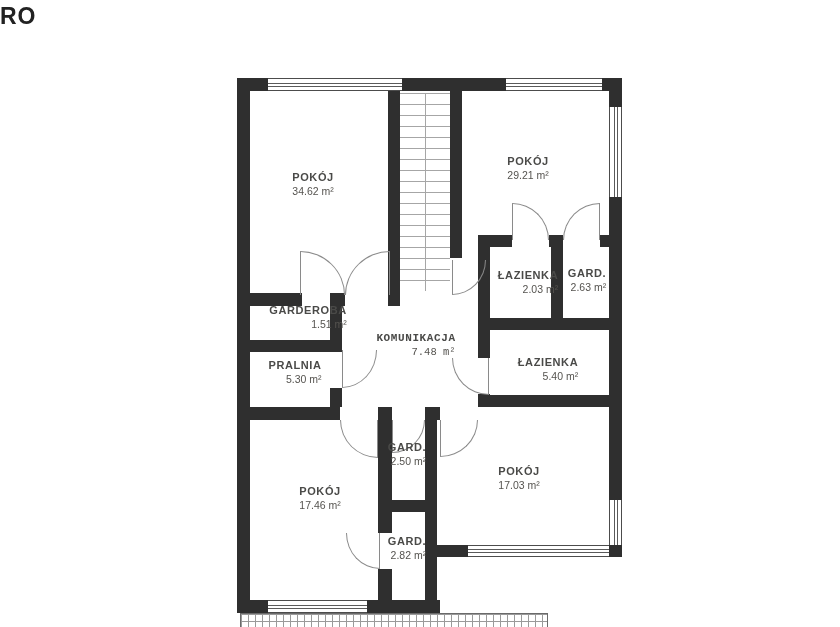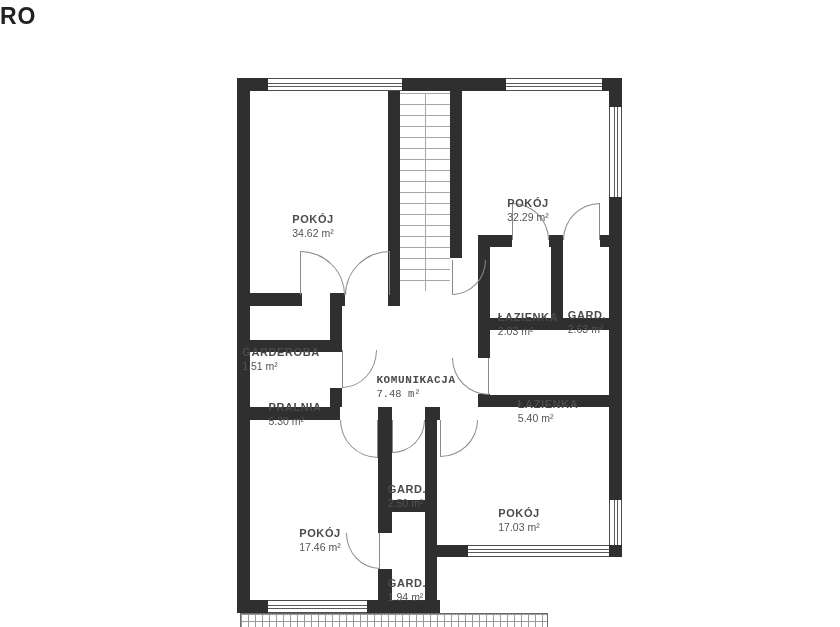--- a/index.html
+++ b/index.html
@@ -35,21 +35,21 @@
   .stairs::after{content:"";position:absolute;left:50%;top:0;bottom:0;border-left:1px solid #a6a6a6;}
   
   .terrace{
     position:absolute;left:240px;top:613px;width:308px;height:16px;
     border:1px solid #6a6a6a;box-sizing:border-box;
     background-image:
       repeating-linear-gradient(to right,#9a9a9a 0px,#9a9a9a 1px,transparent 1px,transparent 7px),
       repeating-linear-gradient(to bottom,#9a9a9a 0px,#9a9a9a 1px,transparent 1px,transparent 7px);
   }
   
-  .room-label{position:absolute;transform:translate(-50%,-50%);text-align:left;white-space:nowrap;line-height:1.25;margin-top:42px;}
+  .room-label{position:absolute;transform:translate(-50%,-50%);text-align:right;white-space:nowrap;line-height:1.25;}
   .rn{font-size:11px;font-weight:700;letter-spacing:0.6px;color:#4a4a48;}
   .ra{font-size:10.5px;color:#55534f;}
 </style>
 </head>
 <body>
 
 <div class="screen">
 
   <div class="watermark">RO</div>
 
@@ -108,31 +108,31 @@
     <div class="door hinge-tr" style="left:346px;top:533px;width:34px;height:36px;"></div>
 
     <div class="terrace"></div>
 
     <div class="room-label" style="left:313px;top:184px;">
       <div class="rn">POKÓJ</div>
       <div class="ra">34.62 m²</div>
     </div>
     <div class="room-label" style="left:528px;top:168px;">
       <div class="rn">POKÓJ</div>
-      <div class="ra">32.29 m²</div>
+      <div class="ra">29.21 m²</div>
     </div>
     <div class="room-label" style="left:528px;top:282px;">
       <div class="rn">ŁAZIENKA</div>
       <div class="ra">2.03 m²</div>
     </div>
     <div class="room-label" style="left:587px;top:280px;">
       <div class="rn">GARD.</div>
       <div class="ra">2.63 m²</div>
     </div>
-    <div class="room-label" style="left:281px;top:317px;">
+    <div class="room-label" style="left:308px;top:317px;">
       <div class="rn">GARDEROBA</div>
       <div class="ra">1.51 m²</div>
     </div>
     <div class="room-label" style="left:416px;top:345px;font-family:Liberation Mono, monospace;">
       <div class="rn">KOMUNIKACJA</div>
       <div class="ra">7.48 m²</div>
     </div>
     <div class="room-label" style="left:295px;top:372px;">
       <div class="rn">PRALNIA</div>
       <div class="ra">5.30 m²</div>
@@ -148,17 +148,17 @@
     <div class="room-label" style="left:320px;top:498px;">
       <div class="rn">POKÓJ</div>
       <div class="ra">17.46 m²</div>
     </div>
     <div class="room-label" style="left:519px;top:478px;">
       <div class="rn">POKÓJ</div>
       <div class="ra">17.03 m²</div>
     </div>
     <div class="room-label" style="left:407px;top:548px;">
       <div class="rn">GARD.</div>
-      <div class="ra">1.94 m²</div>
+      <div class="ra">2.82 m²</div>
     </div>
 
   </div>
 </div>
 
 </body></html>

